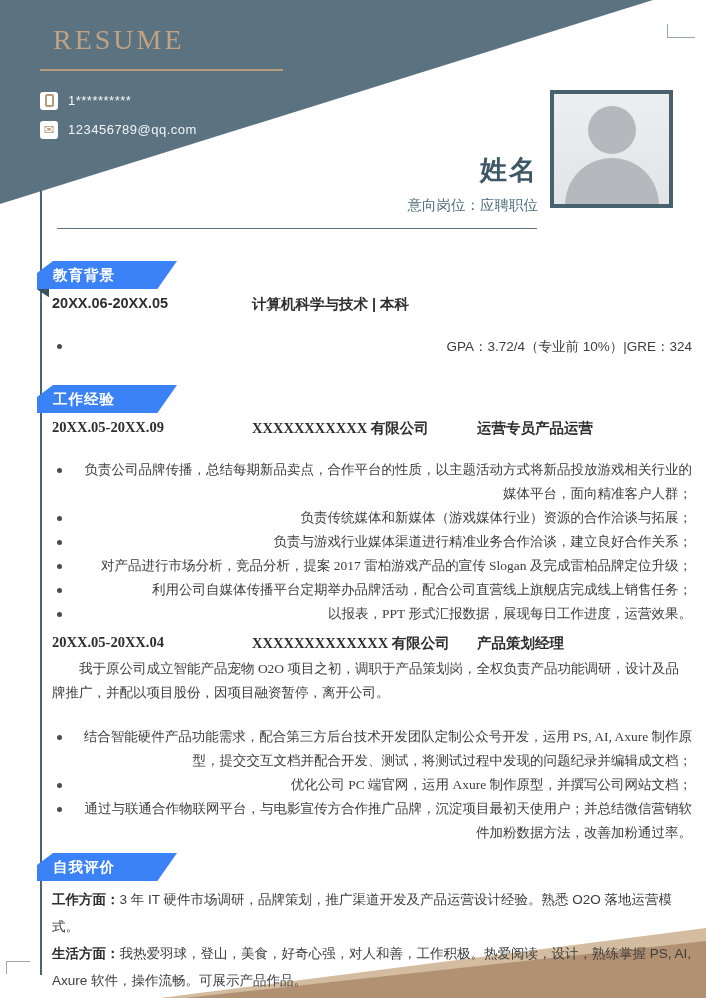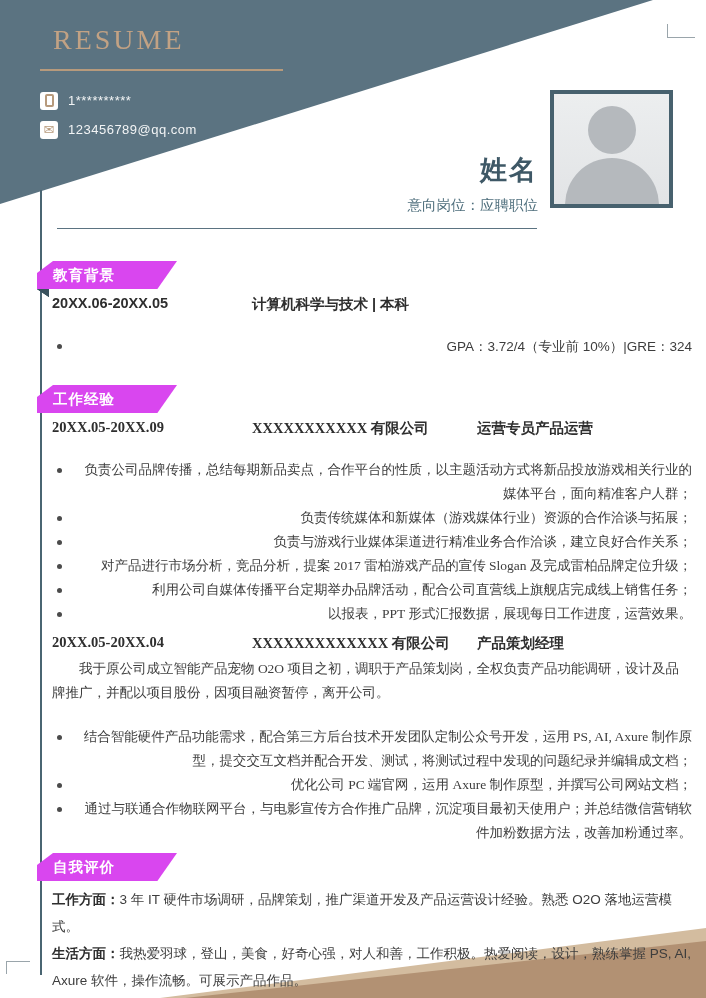--- a/index.html
+++ b/index.html
@@ -40,21 +40,21 @@
   
   .name-block { position:absolute; right:168px; top:152px; text-align:right; }
   .name { font-size:27px; font-weight:bold; color:#3e5866; letter-spacing:2px; }
   .intention { margin-top:8px; font-size:14.5px; color:#4e6e7c; }
   .header-rule { position:absolute; left:57px; top:228px; width:480px; height:1px; background:#5b7381; }
   .v-line { position:absolute; left:40px; top:190px; width:2px; height:785px; background:#4a6572; }
   
   .content { position:absolute; left:37px; top:261px; width:655px; z-index:2; }
   .section.edu { margin-bottom:26px; }
   .section.work { margin-bottom:8px;font-family:Liberation Serif, serif; }
-  .banner { position:relative; width:140px; height:28px; background:#d946ef;
+  .banner { position:relative; width:140px; height:28px; background:#3b82f6;
     clip-path:polygon(0 12px, 16px 0, 100% 0, 86% 100%, 0 100%); }
   .banner-label { display:block; line-height:29px; padding-left:16px;
     color:#ffffff; font-size:14.5px; font-weight:bold; letter-spacing:1px; }
   .banner-fold { position:absolute; left:0; top:28px; width:12px; height:8px;
     background:#3a525e; clip-path:polygon(0 0, 100% 0, 100% 100%); z-index:1; }
   .sec-body { margin-left:15px; width:640px; }
   .row3 { display:flex; margin-top:6px; font-weight:bold; color:#2e2e2e; font-size:14.5px; }
   .row3 .c-date { width:200px; }
   .row3 .c-mid { flex:1; }
   .row3 .c-right { width:215px; }

